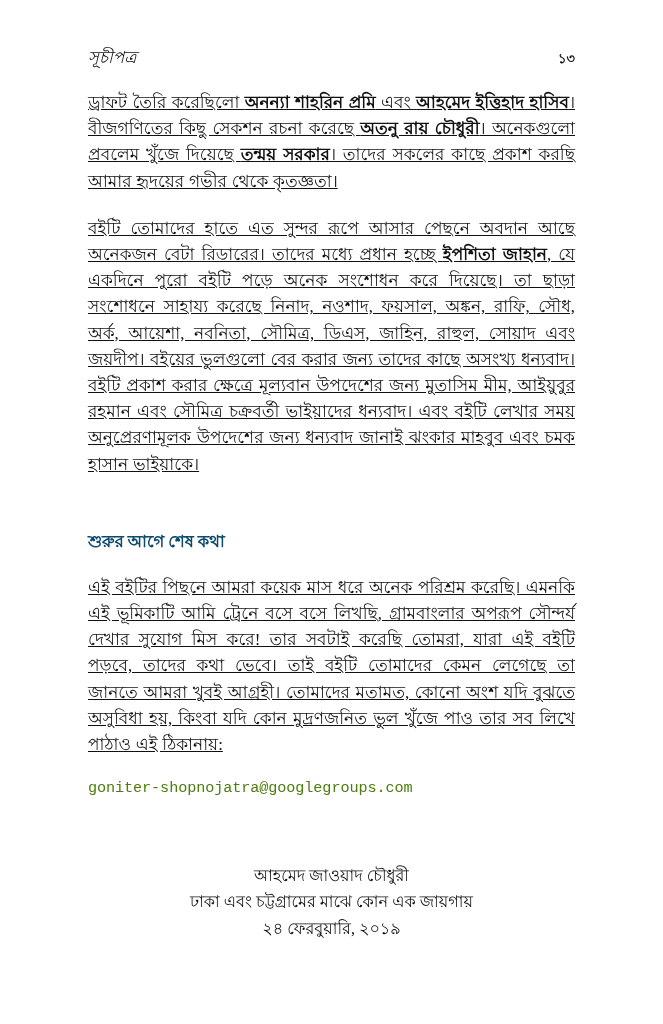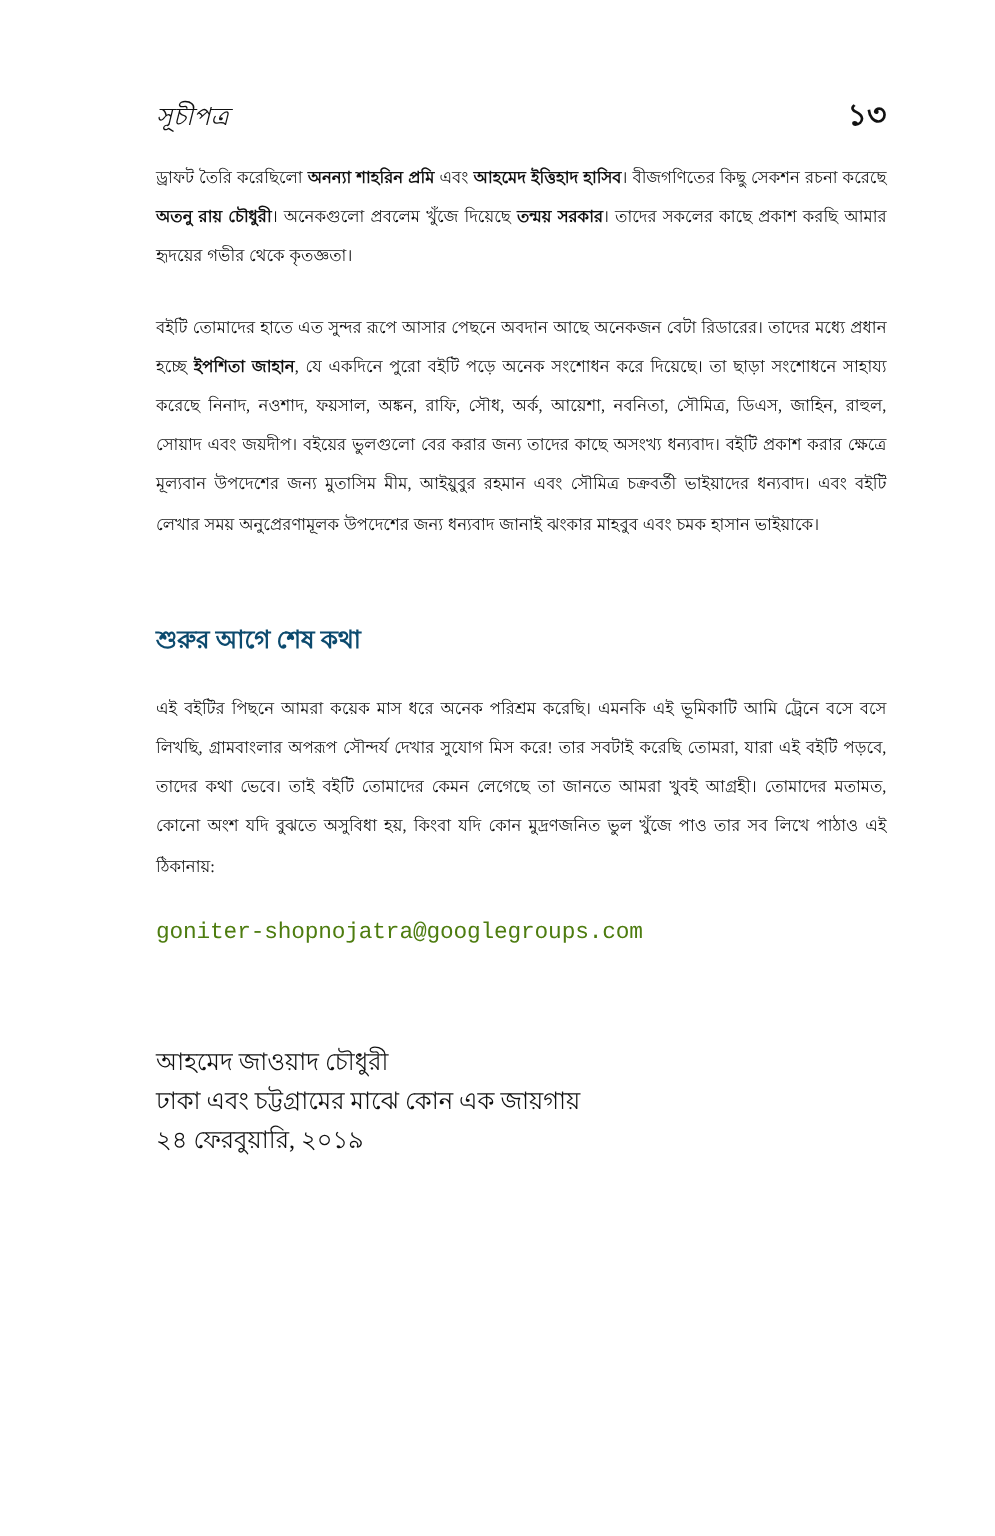--- a/index.html
+++ b/index.html
@@ -13,58 +13,58 @@
     width: 663px;
     height: 1024px;
     background: #ffffff;
     overflow: hidden;
     font-family: "Liberation Serif", "DejaVu Serif", serif;
     color: #111111;
     -webkit-font-smoothing: antialiased;
   }
   .content {
     position: absolute;
-    left: 104px;
+    left: 88px;
     top: 0;
     width: 487px;
-    margin-top: 16px;
   }
 
   
   .runhead {
     display: flex;
     justify-content: space-between;
     align-items: baseline;
     margin-top: 45px;
     height: 26px;
   }
   .runhead-title {
     font-size: 16.5px;
     font-style: italic;
     font-family: "Liberation Serif", "DejaVu Serif", serif;
     letter-spacing: 0.2px;
     color: #111;
   }
   .runhead-pageno {
-    font-size: 20px;
+    font-size: 13px;
     font-weight: 600;
     font-family: "Liberation Serif", "DejaVu Serif", serif;
     color: #111;
     text-align: right;
   }
 
   
   .para {
-    font-size: 11px;
+    font-size: 17px;
     line-height: 26.2px;
     text-align: justify;
     text-justify: inter-word;
     margin: 0;
     word-spacing: 0.5px;
     color: #111;
+    text-decoration: underline;
   }
   .para.first { margin-top: 19px; }
   .para.gap   { margin-top: 21px; }
   .para b, .name {
     font-weight: 700;
   }
 
   
   .section-heading {
     font-size: 16.4px;
@@ -82,21 +82,21 @@
     line-height: 26px;
     margin: 0;
     padding-top: 17px;
     letter-spacing: -0.1px;
     color: #4d7c0f;
   }
 
   
   .signature {
     margin-top: 62px;
-    text-align: left;
+    text-align: center;
   }
   .signature .sig-line {
     font-size: 16.1px;
     line-height: 26.2px;
     color: #111;
   }
 </style>
 </head>
 <body>
 

